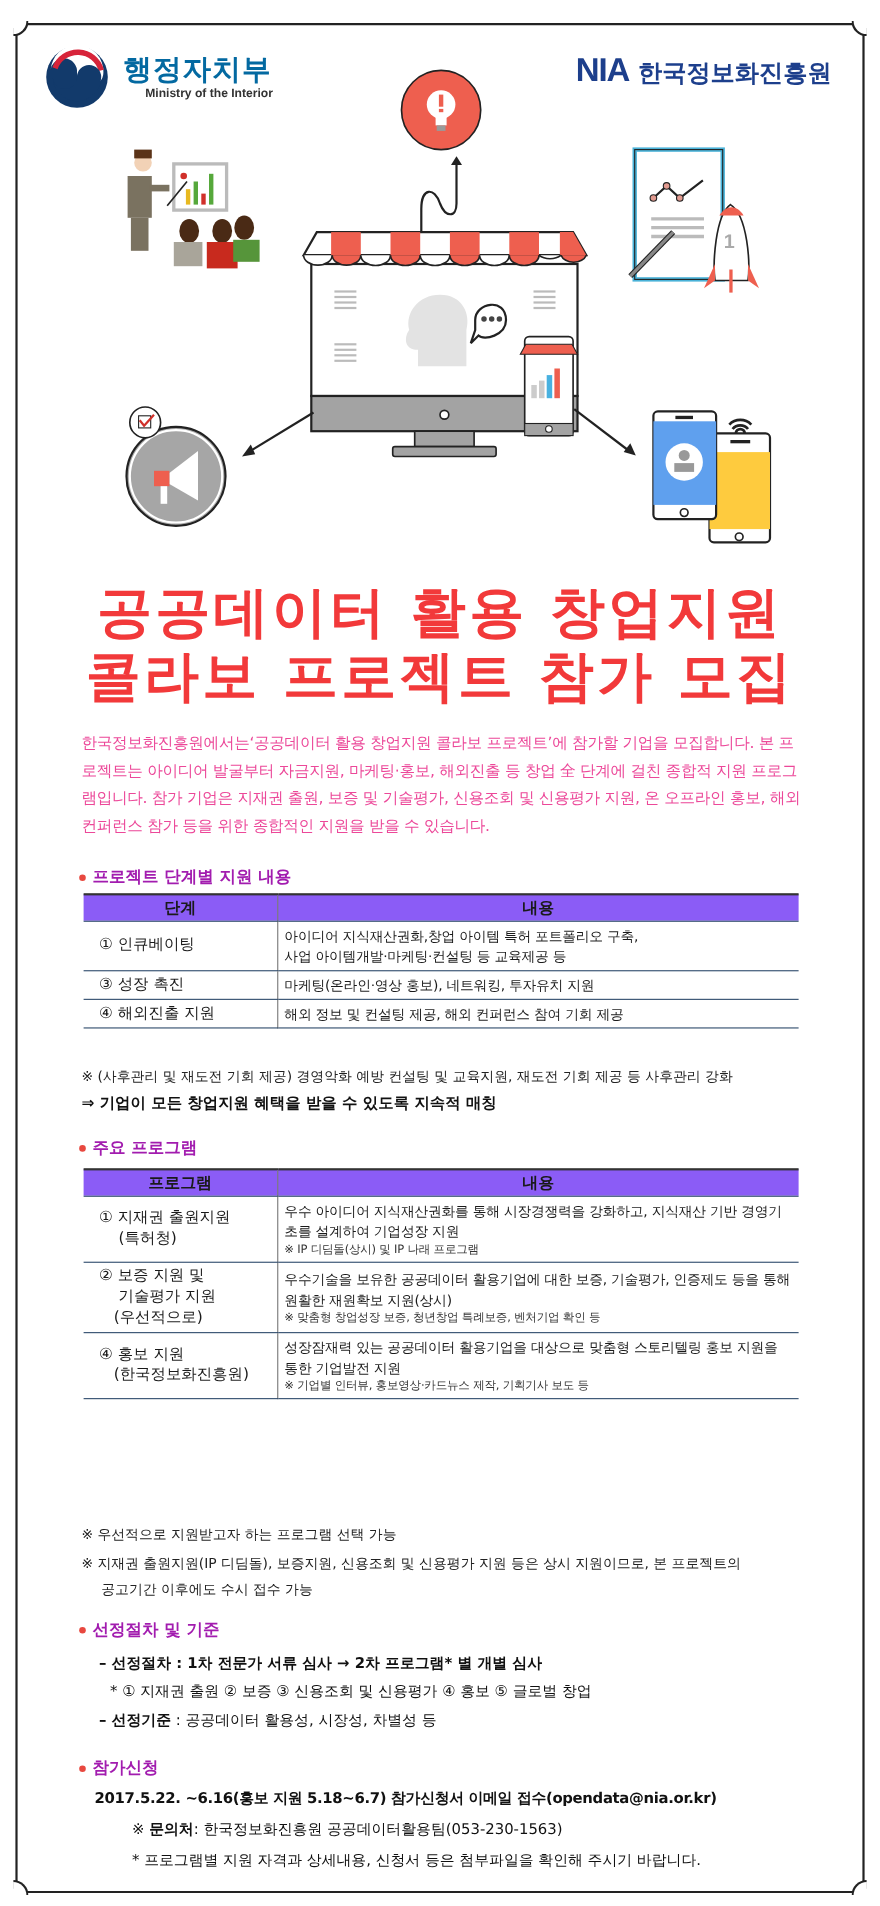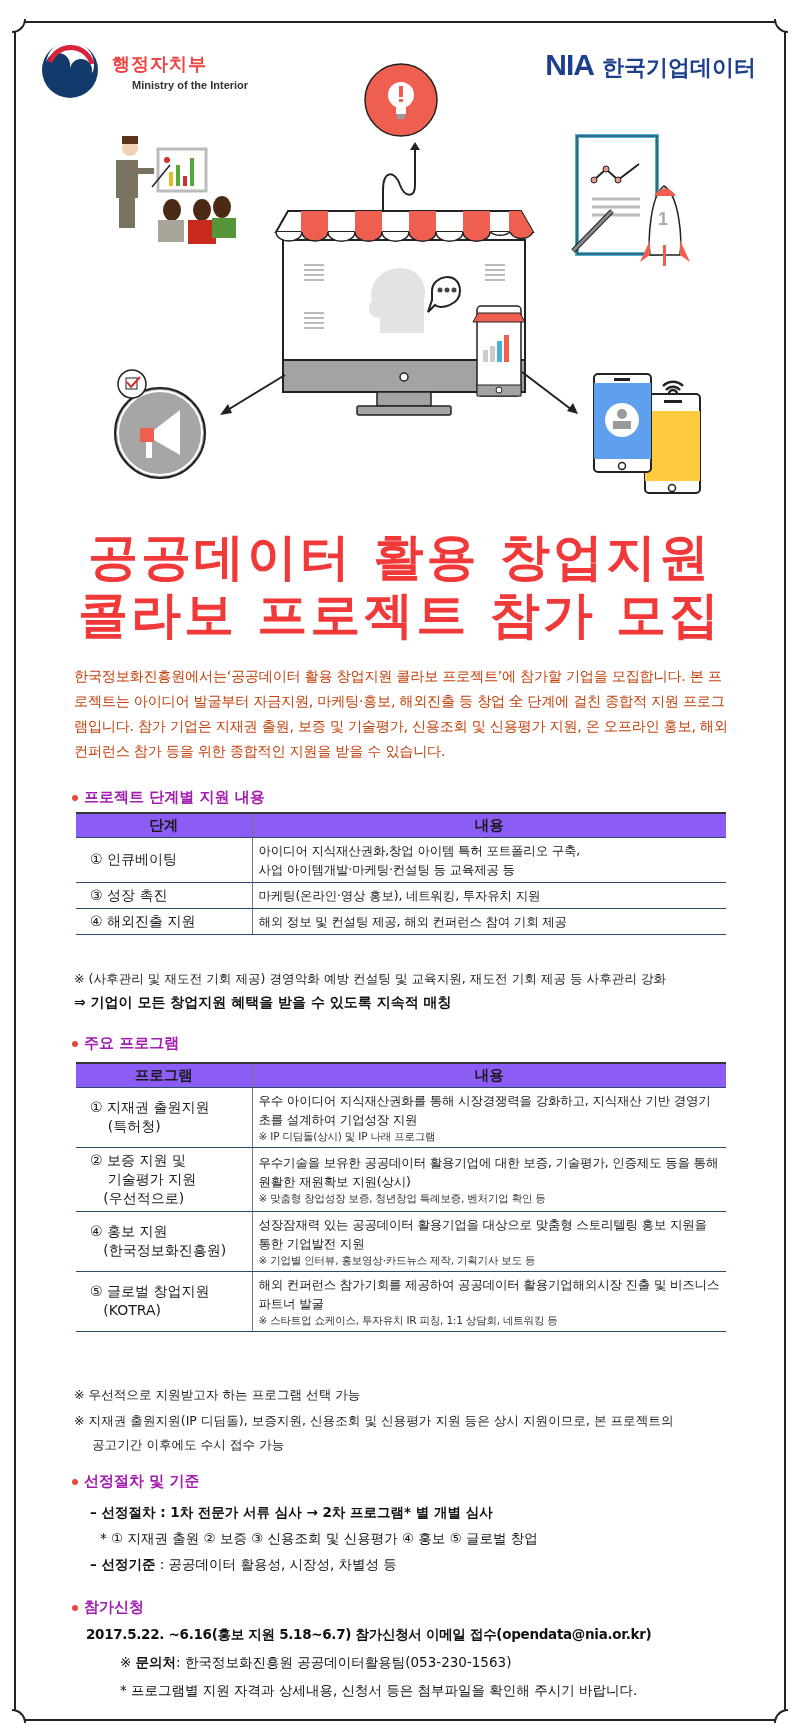--- a/index.html
+++ b/index.html
@@ -12,38 +12,38 @@
   }
   .corner { position: absolute; width: 14px; height: 14px; background: #fff; }
   .corner.tl { left: -4px; top: -4px; border-right: 2px solid #222; border-bottom: 2px solid #222; border-bottom-right-radius: 14px; }
   .corner.tr { right: -4px; top: -4px; border-left: 2px solid #222; border-bottom: 2px solid #222; border-bottom-left-radius: 14px; }
   .corner.bl { left: -4px; bottom: -4px; border-right: 2px solid #222; border-top: 2px solid #222; border-top-right-radius: 14px; }
   .corner.br { right: -4px; bottom: -4px; border-left: 2px solid #222; border-top: 2px solid #222; border-top-left-radius: 14px; }
 
   
   .mois-logo { position: absolute; left: 40px; top: 40px; display: flex; align-items: center; gap: 12px; }
   .mois-emblem { width: 60px; height: 60px; }
-  .mois-text .ko { font-size: 18px; font-weight: bold; color: #ef4444; letter-spacing: 1px; line-height: 30px; }
+  .mois-text .ko { font-size: 26px; font-weight: bold; color: #0369a1; letter-spacing: 1px; line-height: 30px; }
   .mois-text .en { font-size: 11px; font-weight: bold; color: #333; font-family: "Liberation Sans", sans-serif; margin-left: 20px; }
   .nia-logo { position: absolute; right: 44px; top: 48px; display: flex; align-items: baseline; gap: 8px; }
   .nia-logo .nia { font-family: "Liberation Sans", sans-serif; font-weight: bold; font-size: 30px; color: #1d3f8c; letter-spacing: -1px; }
   .nia-logo .org { font-size: 22px; font-weight: bold; color: #1d3f8c; }
 
   
   .illus { position: absolute; left: 0; top: 0; width: 800px; height: 520px; pointer-events: none; }
 
   
   .title {
     position: absolute; left: 0; top: 528px; width: 800px; text-align: center;
     color: #f2393a; font-weight: bold; font-size: 50px; line-height: 58px; letter-spacing: 3px;
   }
 
   .intro {
     position: absolute; left: 74px; top: 664px; width: 660px;
-    font-size: 14.2px; line-height: 25px; color: #c2410c; letter-spacing: -0.3px;
+    font-size: 14.2px; line-height: 25px; color: #ec4899; letter-spacing: -0.3px;
   }
 
   .section-head {
     position: absolute; left: 72px; font-size: 15px; font-weight: bold; color: #a21caf;
   }
   .section-head .dot { display: inline-block; width: 6px; height: 6px; background: #e8483f; border-radius: 50%; vertical-align: middle; margin-right: 6px; }
 
   table.grid { position: absolute; left: 76px; width: 650px; border-collapse: collapse; font-size: 12.5px; }
   table.grid th { background: #8b5cf6; font-size: 14.5px; font-weight: bold; height: 24px; border-top: 2px solid #333; border-bottom: 1.5px solid #2d4a6b; }
   table.grid td { border-bottom: 1.5px solid #2d4a6b; vertical-align: middle; padding: 3px 6px; line-height: 19px; }
@@ -77,21 +77,21 @@
     <path d="M30 30 A11 11 0 0 1 52 30 A22 22 0 0 1 8 30 A11 11 0 0 0 30 30Z" fill="#123a6b"></path>
   </svg>
   <div class="mois-text">
     <div class="ko">행정자치부</div>
     <div class="en">Ministry of the Interior</div>
   </div>
 </div>
 
 <div class="nia-logo">
   <span class="nia">NIA</span>
-  <span class="org">한국기업데이터</span>
+  <span class="org">한국정보화진흥원</span>
 </div>
 
 <svg class="illus" viewBox="0 0 800 520">
 
   <g>
     <circle cx="401" cy="100" r="36" fill="#ee5f4f" stroke="#222" stroke-width="1.5"></circle>
     <circle cx="401" cy="95" r="13" fill="#fff"></circle>
     <rect x="396" y="104" width="10" height="10" fill="#fff"></rect>
     <rect x="397" y="114" width="8" height="5" fill="#999"></rect>
     <rect x="399" y="86" width="4" height="11" fill="#ee5f4f"></rect>
@@ -286,24 +286,20 @@
       <td class="v"><span>우수 아이디어 지식재산권화를 통해 시장경쟁력을 강화하고, 지식재산 기반 경영기초를 설계하여 기업성장 지원</span><span class="sub">※ IP 디딤돌(상시) 및 IP 나래 프로그램</span></td>
     </tr>
     <tr style="height:58px;">
       <td class="k">② 보증 지원 및<br>&nbsp;&nbsp;&nbsp;&nbsp;기술평가 지원<br>&nbsp;&nbsp;&nbsp;<span>(우선적으로)</span></td>
       <td class="v"><span>우수기술을 보유한 공공데이터 활용기업에 대한 보증, 기술평가, 인증제도 등을 통해 원활한 재원확보 지원(상시)</span><span class="sub">※ 맞춤형 창업성장 보증, 청년창업 특례보증, 벤처기업 확인 등</span></td>
     </tr>
     <tr style="height:58px;">
       <td class="k"><span>④ 홍보 지원</span><br>&nbsp;&nbsp;&nbsp;<span>(한국정보화진흥원)</span></td>
       <td class="v"><span>성장잠재력 있는 공공데이터 활용기업을 대상으로 맞춤형 스토리텔링 홍보 지원을 통한 기업발전 지원</span><span class="sub">※ 기업별 인터뷰, 홍보영상·카드뉴스 제작, 기획기사 보도 등</span></td>
     </tr>
-    <tr style="height:58px;">
-      <td class="k"><span>⑤ 글로벌 창업지원</span><br>&nbsp;&nbsp;&nbsp;<span>(KOTRA)</span></td>
-      <td class="v"><span>해외 컨퍼런스 참가기회를 제공하여 공공데이터 활용기업해외시장 진출 및 비즈니스 파트너 발굴</span><span class="sub">※ 스타트업 쇼케이스, 투자유치 IR 피칭, 1:1 상담회, 네트워킹 등</span></td>
-    </tr>
   </tbody>
 </table>
 
 <div class="note" style="top:1384px;">※ 우선적으로 지원받고자 하는 프로그램 선택 가능</div>
 <div class="note" style="top:1410px;">※ 지재권 출원지원(IP 디딤돌), 보증지원, 신용조회 및 신용평가 지원 등은 상시 지원이므로, 본 프로젝트의</div>
 <div class="note" style="top:1434px; left:92px;">공고기간 이후에도 수시 접수 가능</div>
 
 <div class="section-head" style="top:1472px;">
   <span class="dot"></span><span>선정절차 및 기준</span>
 </div>

